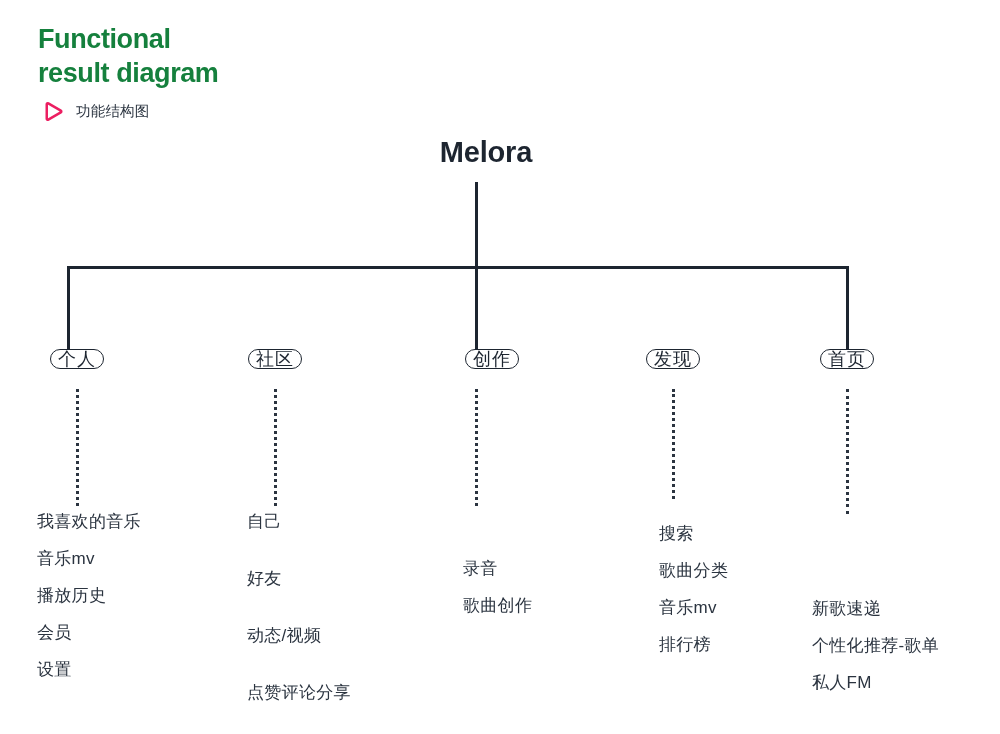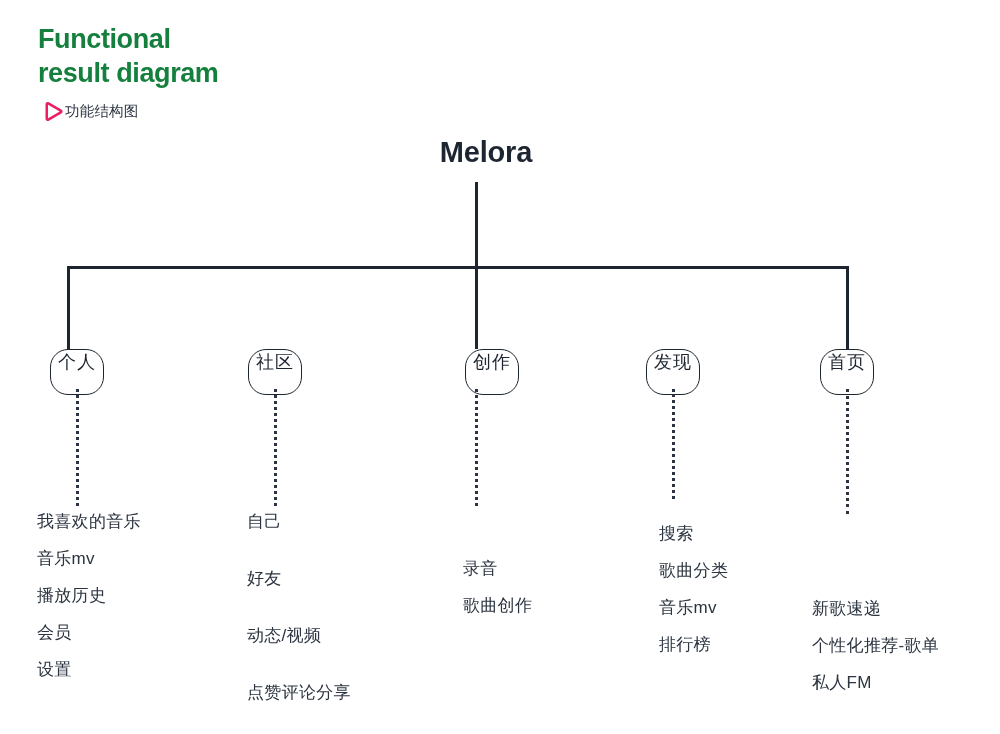--- a/index.html
+++ b/index.html
@@ -36,20 +36,21 @@
     letter-spacing: -0.4px;
     color: #15803d;
     white-space: pre-line;
   }
   .subtitle-row {
     position: absolute;
     left: 42px;
     top: 100px;
     display: flex;
     align-items: center;
+    gap: 11px;
   }
   .play-icon {
     width: 23px;
     height: 23px;
     display: block;
   }
   .subtitle-text {
     font-size: 14.5px;
     color: #2b3440;
     letter-spacing: 0.2px;
@@ -84,25 +85,25 @@
   
   .dotline {
     position: absolute;
     width: 0;
     border-left: 3px dotted #2b3440;
   }
 
   
   .pill {
     position: absolute;
-    height: 46px;
+    height: 20px;
     border: 1.6px solid #1d2530;
     border-radius: 18px;
     display: flex;
-    align-items: flex-start;
+    align-items: center;
     justify-content: center;
     box-sizing: border-box;
     background: #ffffff;
     font-size: 18px;
     letter-spacing: 1px;
     color: #1d2530;
     white-space: nowrap;
   }
 
   

